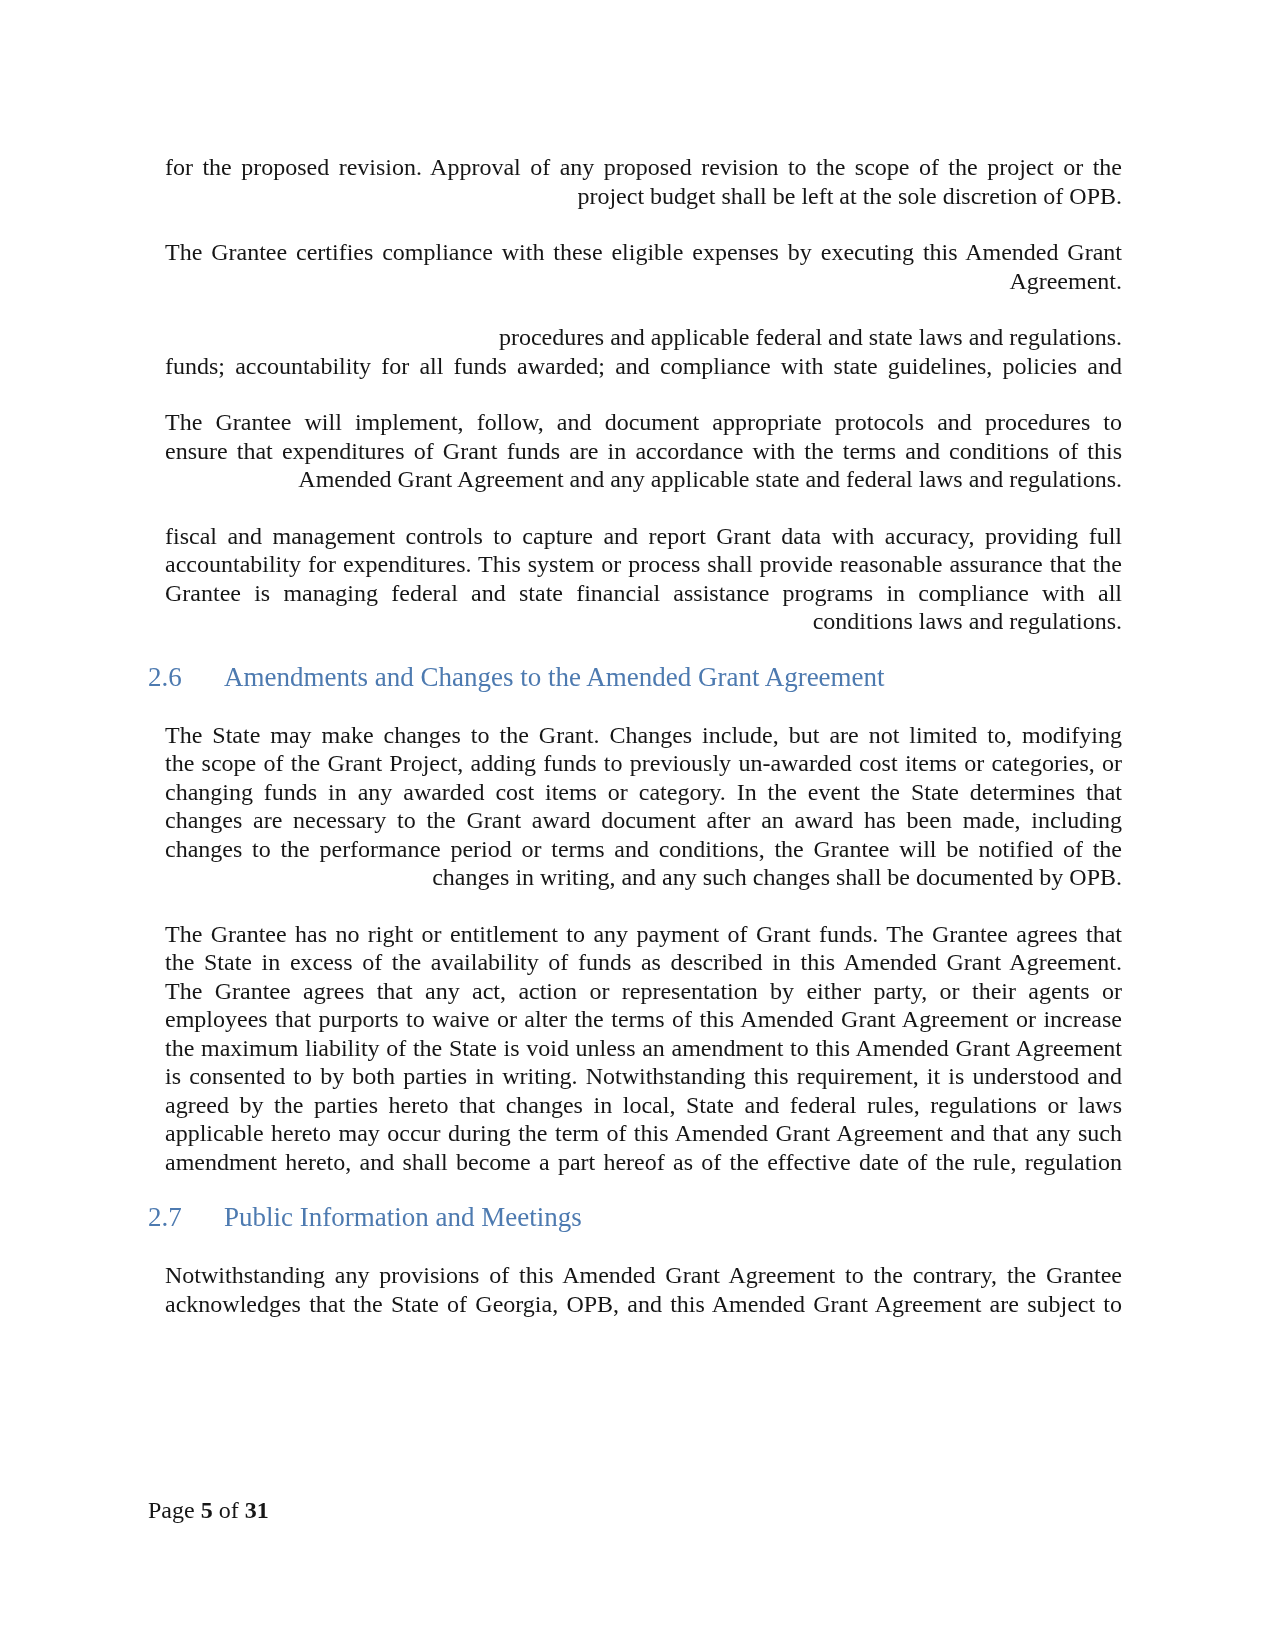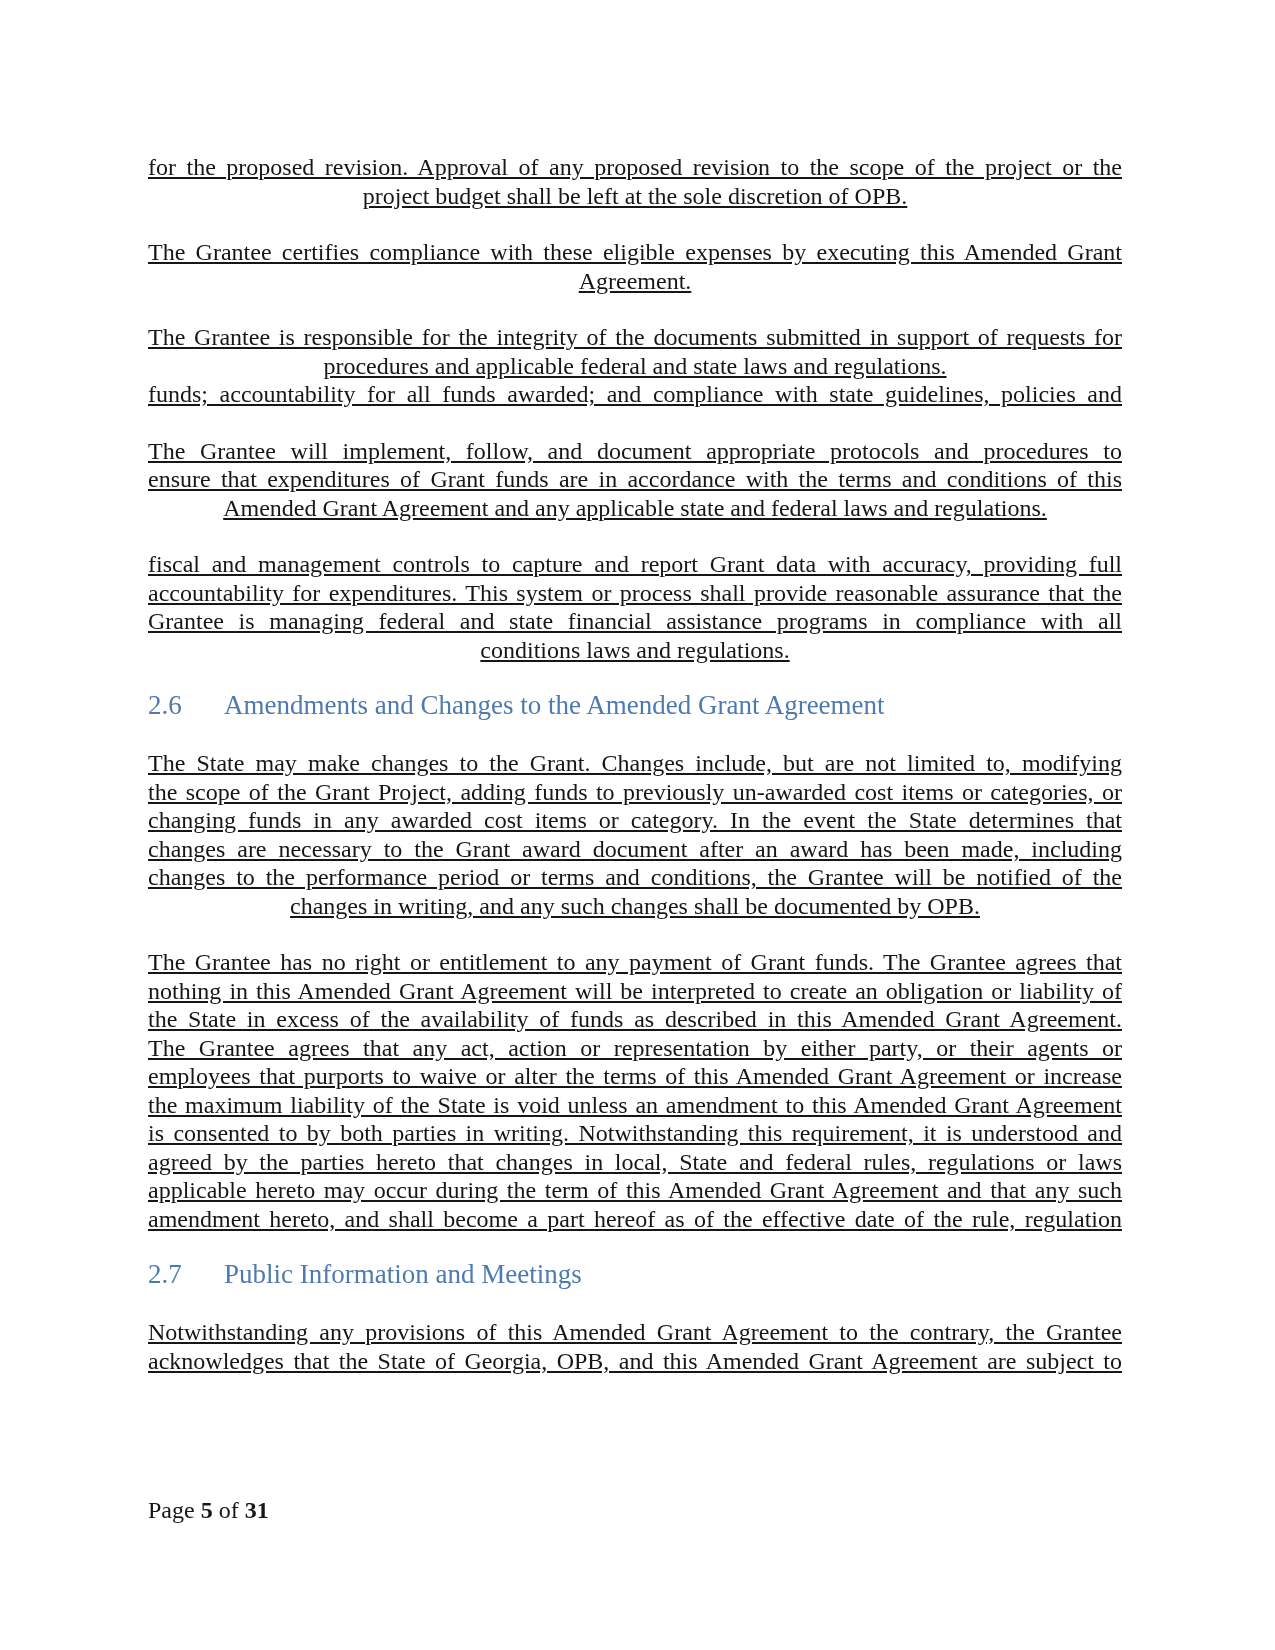--- a/index.html
+++ b/index.html
@@ -16,31 +16,30 @@
     font-family: "Liberation Serif", "DejaVu Serif", serif;
     color: var(--body-color, #161616);
   }
   .content {
     position: absolute;
     left: 148px;
     top: 153px;
     width: 974px;
   }
   .para {
-    margin: 28px 0 0 0;
-    text-decoration: underline;
+    margin: 28px 0 0 17px;
   }
   .content > :first-child {
     margin-top: 0;
   }
   .line {
     font-size: 24px;
     line-height: 28.5px;
     white-space: normal;
-    text-align: center;
+    text-align: right;
   }
   .line.just {
     text-align: justify;
     text-align-last: justify;
   }
   .heading {
     margin: 26px 0 0 0;
     font-size: 27px;
     line-height: 31px;
     color: var(--heading-color, #4d7ab0);
@@ -69,21 +68,20 @@
   <div class="content" id="doc-content">
       <div class="para">
         <div class="line just">for the proposed revision. Approval of any proposed revision to the scope of the project or the</div>
         <div class="line">project budget shall be left at the sole discretion of OPB.</div>
       </div>
       <div class="para">
         <div class="line just">The Grantee certifies compliance with these eligible expenses by executing this Amended Grant</div>
         <div class="line">Agreement.</div>
       </div>
       <div class="para">
-        <div class="line just">The Grantee is responsible for the integrity of the documents submitted in support of requests for</div>
         <div class="line">procedures and applicable federal and state laws and regulations.</div>
         <div class="line just">funds; accountability for all funds awarded; and compliance with state guidelines, policies and</div>
       </div>
       <div class="para">
         <div class="line just">The Grantee will implement, follow, and document appropriate protocols and procedures to</div>
         <div class="line just">ensure that expenditures of Grant funds are in accordance with the terms and conditions of this</div>
         <div class="line">Amended Grant Agreement and any applicable state and federal laws and regulations.</div>
       </div>
       <div class="para">
         <div class="line just">fiscal and management controls to capture and report Grant data with accuracy, providing full</div>
@@ -95,21 +93,20 @@
       <div class="para">
         <div class="line just">The State may make changes to the Grant. Changes include, but are not limited to, modifying</div>
         <div class="line just">the scope of the Grant Project, adding funds to previously un-awarded cost items or categories, or</div>
         <div class="line just">changing funds in any awarded cost items or category. In the event the State determines that</div>
         <div class="line just">changes are necessary to the Grant award document after an award has been made, including</div>
         <div class="line just">changes to the performance period or terms and conditions, the Grantee will be notified of the</div>
         <div class="line">changes in writing, and any such changes shall be documented by OPB.</div>
       </div>
       <div class="para">
         <div class="line just">The Grantee has no right or entitlement to any payment of Grant funds. The Grantee agrees that</div>
-        <div class="line just">nothing in this Amended Grant Agreement will be interpreted to create an obligation or liability of</div>
         <div class="line just">the State in excess of the availability of funds as described in this Amended Grant Agreement.</div>
         <div class="line just">The Grantee agrees that any act, action or representation by either party, or their agents or</div>
         <div class="line just">employees that purports to waive or alter the terms of this Amended Grant Agreement or increase</div>
         <div class="line just">the maximum liability of the State is void unless an amendment to this Amended Grant Agreement</div>
         <div class="line just">is consented to by both parties in writing. Notwithstanding this requirement, it is understood and</div>
         <div class="line just">agreed by the parties hereto that changes in local, State and federal rules, regulations or laws</div>
         <div class="line just">applicable hereto may occur during the term of this Amended Grant Agreement and that any such</div>
         <div class="line just">amendment hereto, and shall become a part hereof as of the effective date of the rule, regulation</div>
       </div>
       <div class="heading"><span class="heading-num">2.7</span><span>Public Information and Meetings</span></div>

